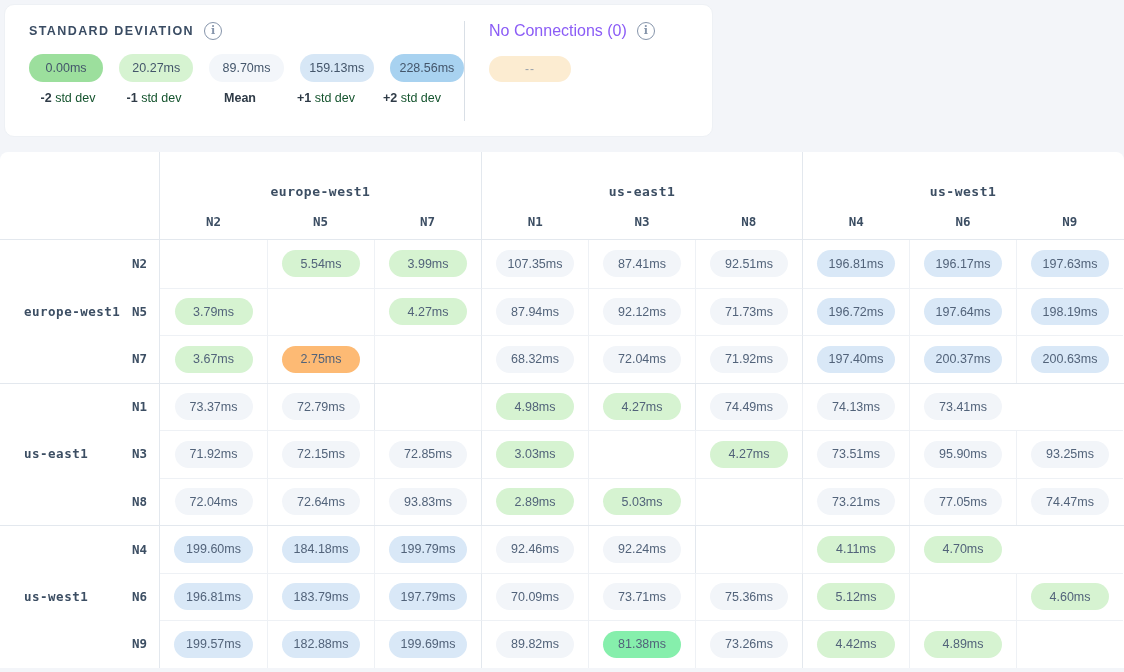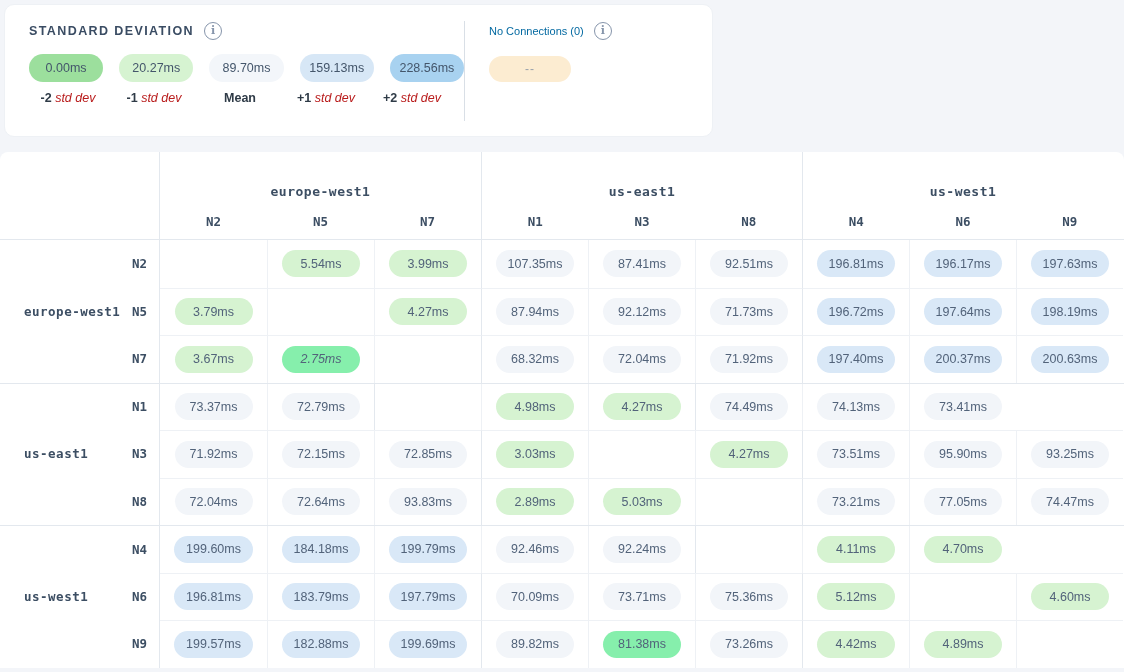--- a/index.html
+++ b/index.html
@@ -31,24 +31,24 @@
   .pills-row { display:flex; gap:16px; margin-top:13px; }
   .pill {
     height:28px; border-radius:14px; display:inline-flex;
     align-items:center; justify-content:center;
     font-size:12.5px; color:#44566b;
   }
   .legend-pill { width:78px; }
   .captions-row { display:flex; gap:8px; margin-top:9px; }
   .caption { width:78px; text-align:center; font-size:12.5px; white-space:nowrap; }
   .cap-bold { font-weight:700; color:#2f3b47; }
-  .cap-rest { color:#b91c1c;font-style:italic; }
+  .cap-rest { color:#14532d; }
   .v-divider { width:1px; height:100px; background:#d9dfe6; margin-top:16px; }
   .connections-section { padding:16px 0 0 24px; }
-  .conn-title { font-size:11px; color:#0369a1; }
+  .conn-title { font-size:16px; color:#8b5cf6; }
   .conn-pill { width:82px; height:26px; border-radius:13px; margin-top:15px;
     font-size:12px; color:#98a1ac; letter-spacing:1px; }
 
   
   .matrix {
     position:absolute; left:0; top:152px; width:1124px; height:516px;
     background:#ffffff; border-radius:8px 8px 0 0; overflow:hidden;
   }
   .thead { display:flex; height:88px; border-bottom:1px solid #e3e8ee; }
   .corner { width:160px; border-right:1px solid #e3e8ee; flex:0 0 auto; }
@@ -216,21 +216,21 @@
       </div>
       <div class="row inner">
         <div class="rowlabel">
           <div class="row-region mono"></div>
           <div class="row-node mono">N7</div>
         </div>
         <div class="cell">
           <div class="cell-pill" style="background: rgb(214, 243, 209);">3.67ms</div>
         </div>
         <div class="cell ib">
-          <div class="cell-pill" style="background: #86efac; font-style: italic;">2.75ms</div>
+          <div class="cell-pill" style="background: #fdba74;">2.75ms</div>
         </div>
         <div class="cell ib"></div>
         <div class="cell gb">
           <div class="cell-pill" style="background: rgb(242, 245, 249);">68.32ms</div>
         </div>
         <div class="cell ib">
           <div class="cell-pill" style="background: rgb(242, 245, 249);">72.04ms</div>
         </div>
         <div class="cell ib">
           <div class="cell-pill" style="background: rgb(242, 245, 249);">71.92ms</div>

